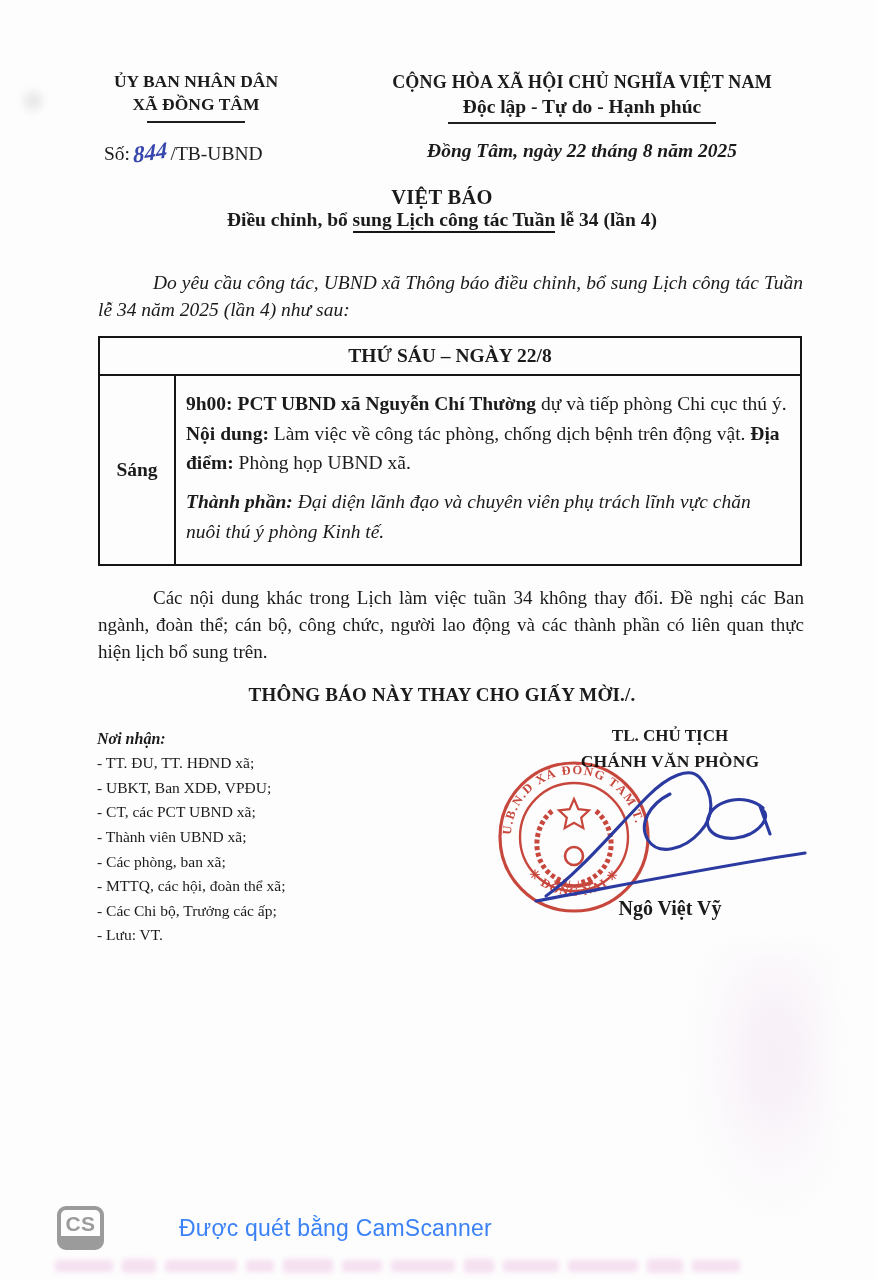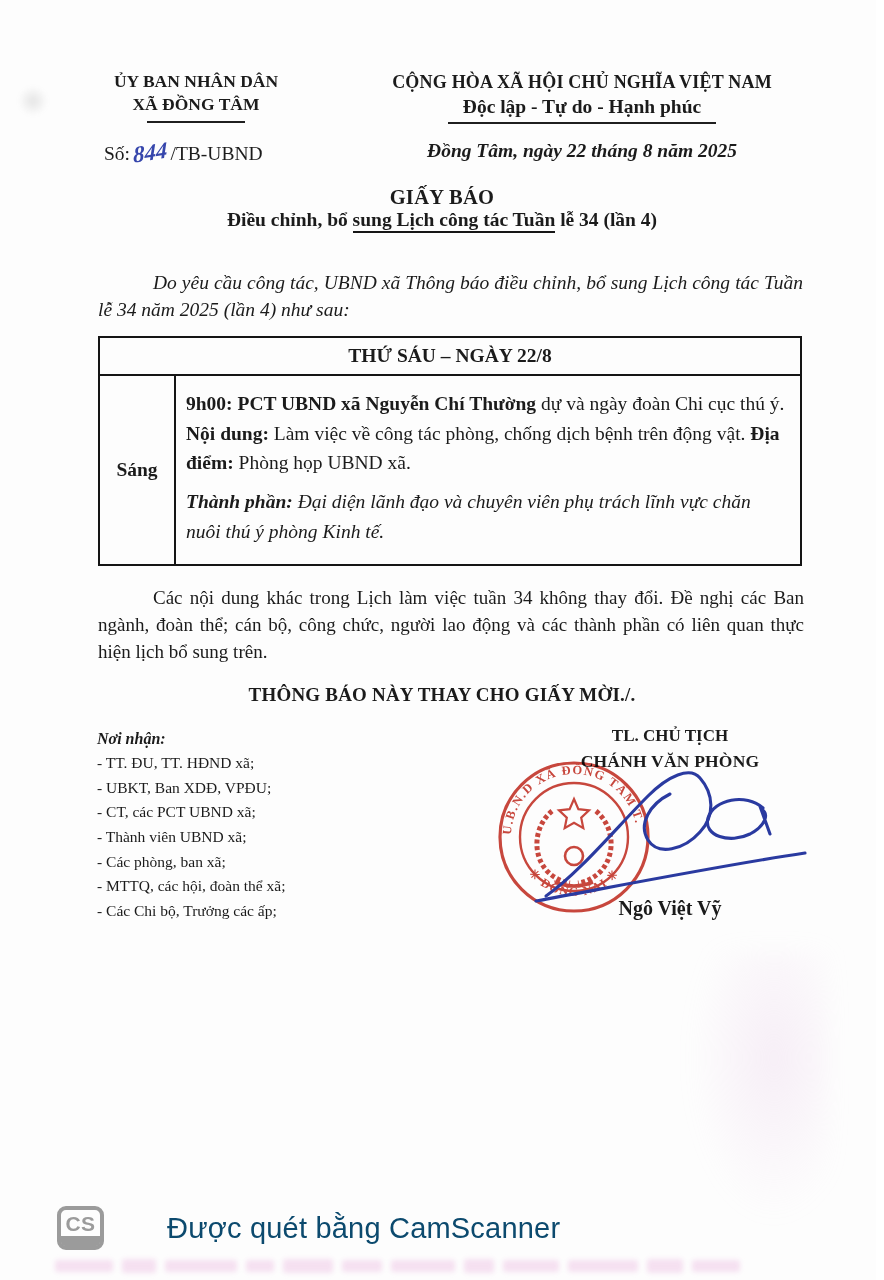--- a/index.html
+++ b/index.html
@@ -65,21 +65,21 @@
 
   
   .cs-footer{left:57px;top:1206px;display:flex;align-items:center;
              font-family:"Liberation Sans","DejaVu Sans",sans-serif;gap:48px;}
   .cs-badge{position:relative;width:47px;height:44px;border:4px solid #9b9b9b;border-radius:9px;
             box-sizing:border-box;flex:none;}
   .cs-badge .letters{position:absolute;top:2px;left:0;right:0;text-align:center;
             font-size:21px;font-weight:bold;color:#9b9b9b;letter-spacing:.5px;}
   .cs-badge .bar{position:absolute;left:0;right:0;bottom:0;height:10px;background:#9b9b9b;
             border-radius:0 0 4px 4px;}
-  .cs-text{margin-left:15px;font-size:29px;color:#0c4a6e;letter-spacing:.2px;}
+  .cs-text{margin-left:27px;font-size:23px;color:#3b82f6;letter-spacing:.2px;}
 
   
   .ghost-strip{left:55px;top:1257px;width:745px;height:18px;display:flex;gap:9px;
                align-items:center;filter:blur(2.5px);opacity:.55;}
   .ghost-strip span{display:inline-block;height:12px;background:#efc9e7;border-radius:2px;}
 </style>
 </head>
 <body>
 
 <div class="page">
@@ -97,35 +97,35 @@
   </div>
 
   <div class="abs nat-block ctr">
     <div class="nat1">CỘNG HÒA XÃ HỘI CHỦ NGHĨA VIỆT NAM</div>
     <div class="nat2">Độc lập - Tự do - Hạnh phúc</div>
     <div class="nat-underline"></div>
     <div class="place-date">Đồng Tâm, ngày 22 tháng 8 năm 2025</div>
   </div>
 
   <div class="abs title-block ctr">
-    <div class="title1">GIẤY BÁO</div>
+    <div class="title1">VIỆT BÁO</div>
     <div class="title2">
       <span>Điều chỉnh, bổ </span><span class="ul">sung Lịch công tác Tuần</span><span> lễ 34 (lần 4)</span>
     </div>
   </div>
 
   <div class="abs intro">Do yêu cầu công tác, UBND xã Thông báo điều chỉnh, bổ sung Lịch công tác Tuần lễ 34 năm 2025 (lần 4) như sau:</div>
 
   <div class="abs sched">
     <div class="sched-head">THỨ SÁU – NGÀY 22/8</div>
     <div class="sched-body">
       <div class="sess-cell">Sáng</div>
       <div class="entry-cell">
         <div class="p1">
-          <span class="b">9h00: PCT UBND xã Nguyễn Chí Thường</span><span> dự và ngày đoàn Chi cục thú ý. </span><span class="b">Nội dung:</span><span> Làm việc về công tác phòng, chống dịch bệnh trên động vật. </span><span class="b">Địa điểm:</span><span> Phòng họp UBND xã.</span>
+          <span class="b">9h00: PCT UBND xã Nguyễn Chí Thường</span><span> dự và tiếp phòng Chi cục thú ý. </span><span class="b">Nội dung:</span><span> Làm việc về công tác phòng, chống dịch bệnh trên động vật. </span><span class="b">Địa điểm:</span><span> Phòng họp UBND xã.</span>
         </div>
         <div class="p2">
           <span class="b">Thành phần:</span><span> Đại diện lãnh đạo và chuyên viên phụ trách lĩnh vực chăn nuôi thú ý phòng Kinh tế.</span>
         </div>
       </div>
     </div>
   </div>
 
   <div class="abs closing">Các nội dung khác trong Lịch làm việc tuần 34 không thay đổi. Đề nghị các Ban ngành, đoàn thể; cán bộ, công chức, người lao động và các thành phần có liên quan thực hiện lịch bổ sung trên.</div>
 
@@ -133,20 +133,21 @@
 
   <div class="abs recipients">
     <div class="label">Nơi nhận:</div>
     <div>- TT. ĐU, TT. HĐND xã;</div>
     <div>- UBKT, Ban XDĐ, VPĐU;</div>
     <div>- CT, các PCT UBND xã;</div>
     <div>- Thành viên UBND xã;</div>
     <div>- Các phòng, ban xã;</div>
     <div>- MTTQ, các hội, đoàn thể xã;</div>
     <div>- Các Chi bộ, Trưởng các ấp;</div>
+    <div>- Lưu: VT.</div>
   </div>
 
   <div class="abs sig-titles ctr">
     <div class="sig-t1">TL. CHỦ TỊCH</div>
     <div class="sig-t2">CHÁNH VĂN PHÒNG</div>
   </div>
 
   <svg class="abs seal-svg" width="164" height="166" viewBox="0 0 164 166">
     <g stroke="#c5372c" fill="none" stroke-width="3.2">
       <circle cx="82" cy="84" r="74"></circle>

